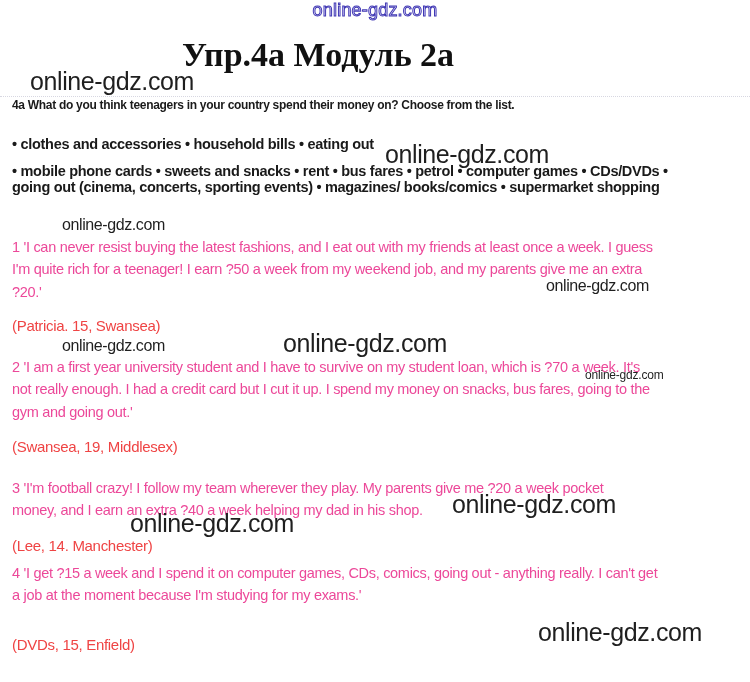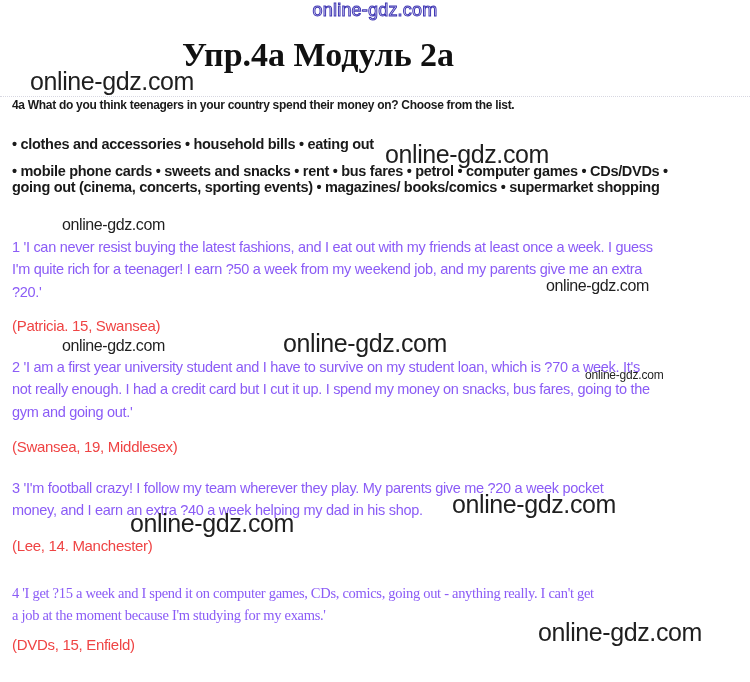--- a/index.html
+++ b/index.html
@@ -59,26 +59,26 @@
     font-size: 12px; letter-spacing: -0.3px;
     line-height: 1.2;
   }
   .list1 { left: 12px; top: 136px; font-size: 14.5px; letter-spacing: -0.3px; }
   .list2 { left: 12px; top: 163px; font-size: 14.5px; letter-spacing: -0.3px; line-height: 16px; }
 
   .quote {
     left: 12px;
     font-size: 14.5px; letter-spacing: -0.3px;
     line-height: 22.4px;
-    color: #8b5cf6;
+    color: #ec4899;
   }
   .q1 { top: 236px; }
   .q2 { top: 356px; }
   .q3 { top: 477px; }
-  .q4 { top: 582px; font-family: Liberation Serif, serif; }
+  .q4 { top: 562px; }
 
   .author {
     left: 12px;
     font-size: 15px; letter-spacing: -0.3px;
     line-height: 1.2;
     color: #ef4444;
   }
   .a1 { top: 317px; }
   .a2 { top: 438px; }
   .a3 { top: 537px; }

